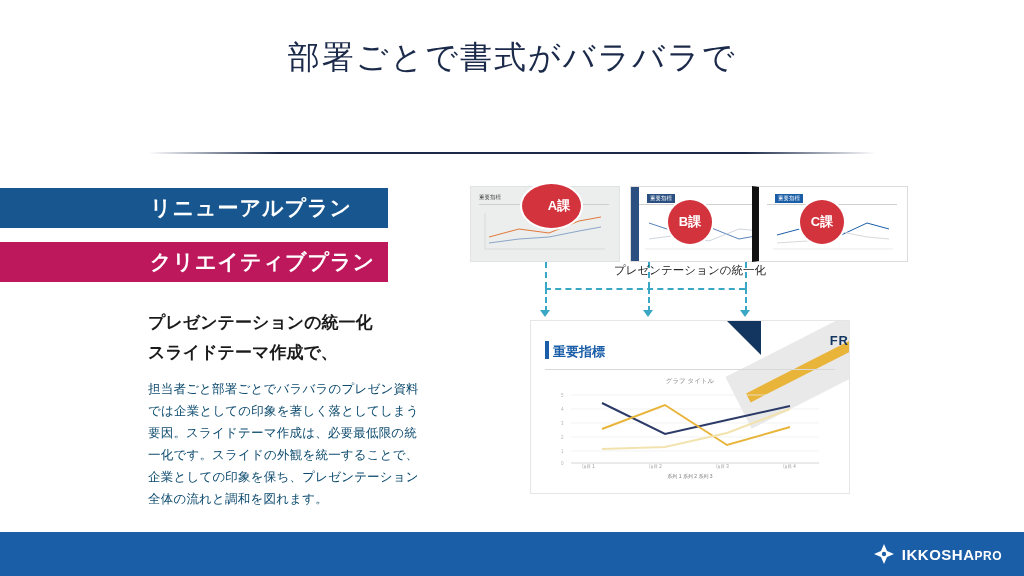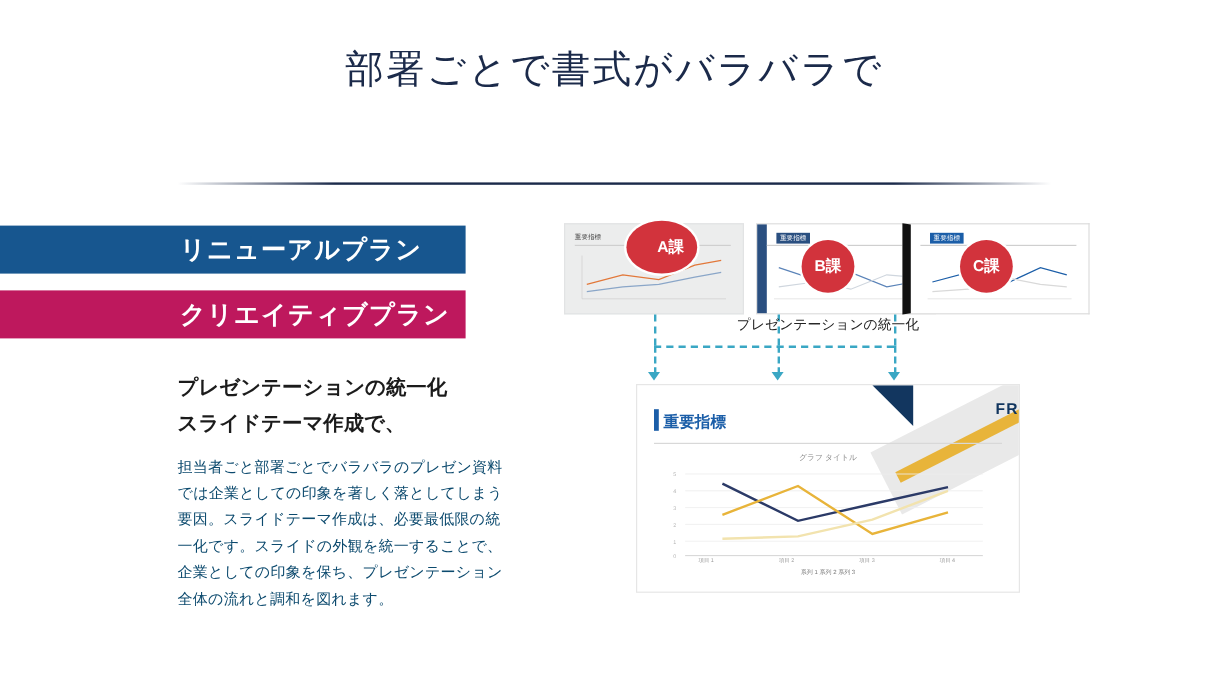--- a/index.html
+++ b/index.html
@@ -248,14 +248,27 @@
     <div class="b-xaxis">
       <span>項目 1</span>
       <span>項目 2</span>
       <span>項目 3</span>
       <span>項目 4</span>
     </div>
     <div class="b-legend">系列 1   系列 2   系列 3</div>
   </div>
 
 
+  <div class="footer">
+    <div class="logo">
+      <span class="logo-mark">
+        <svg viewBox="0 0 22 22" width="22" height="22">
+          <polygon points="11,1 14,8 21,11 14,14 11,21 8,14 1,11 8,8" fill="#ffffff"></polygon>
+          <circle cx="11" cy="11" r="2.2" fill="#1b5ea8"></circle>
+        </svg>
+      </span>
+      <span class="logo-text">
+        <span>IKKOSHA</span><span class="pro">PRO</span>
+      </span>
+    </div>
+  </div>
 
 </div>
 
 </body></html>

